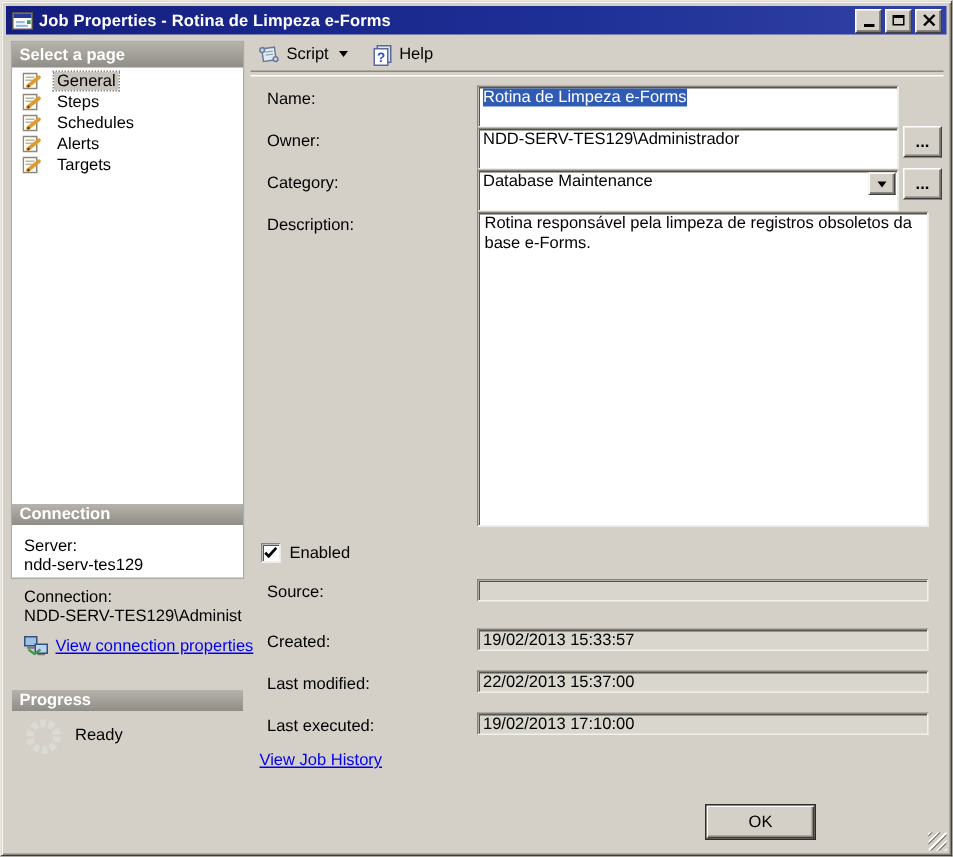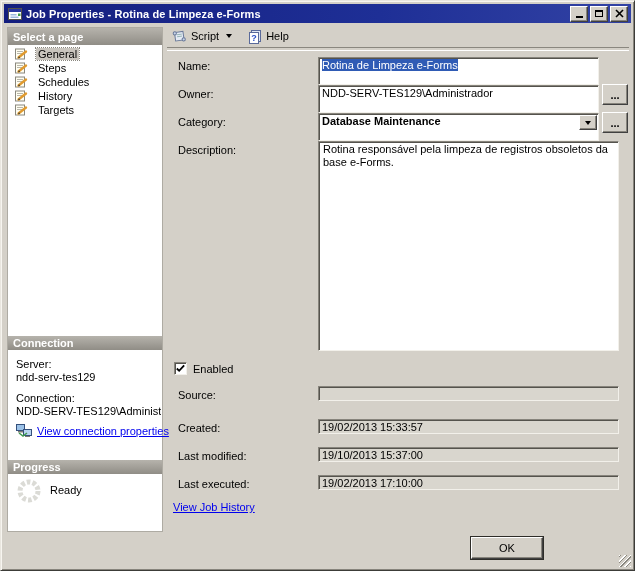--- a/index.html
+++ b/index.html
@@ -30,21 +30,21 @@
   }
   .glyph-min{width:7px;height:2px;background:#000;margin-top:7px;}
   .glyph-max{width:8px;height:7px;border:1px solid #000;border-top-width:2px;box-sizing:border-box;}
   
   .toolbar{position:absolute;left:168px;top:25px;height:20px;display:flex;align-items:center;gap:10px;}
   .tool-btn{display:flex;align-items:center;gap:4px;padding:1px 3px;}
   .drop-arrow{width:0;height:0;border-left:3px solid transparent;border-right:3px solid transparent;border-top:4px solid #000;margin-left:3px;}
   .toolbar-sep{position:absolute;left:166px;top:46px;width:462px;height:2px;border-top:1px solid #8a877f;border-bottom:1px solid #ffffff;}
   
   .left-panel{
-    position:absolute;left:6px;top:26px;width:156px;height:505px;
+    position:absolute;left:6px;top:26px;width:156px;height:359px;
     background:#fff;border:1px solid #aeaba3;box-sizing:border-box;
   }
   .panel-header{
     position:absolute;left:0;right:0;height:16px;
     background:linear-gradient(180deg,#b6b3ac 0%,#908d86 100%);
     color:#fff;font-weight:bold;display:flex;align-items:center;padding:0 5px;
   }
   .hdr-page{top:0;height:17px;}
   .hdr-conn{top:308px;height:14px;}
   .hdr-prog{top:432px;height:14px;}
@@ -72,21 +72,21 @@
   .field{position:absolute;left:317px;width:281px;height:28px;line-height:15px;padding:0 3px;overflow:hidden;white-space:nowrap;}
   .field-wide{width:301px;}
   .readonly{background:#d9d6ce;}
   .sel-text{background:#2f5bb5;color:#fff;}
   .browse-btn{
     position:absolute;left:601px;width:24px;height:19px;
     background:#d4d0c8;border:1px solid;border-color:#fff #404040 #404040 #fff;
     box-shadow:inset -1px -1px 0 #87847c;
     display:flex;align-items:center;justify-content:center;line-height:8px;font-weight:bold;
   }
-  .combo{padding-right:22px;font-weight:bold;}
+  .combo{padding-right:22px;}
   .combo-arrow-btn{
     position:absolute;right:1px;top:1px;width:16px;height:13px;
     background:#d4d0c8;border:1px solid;border-color:#fff #404040 #404040 #fff;
     box-shadow:inset -1px -1px 0 #87847c;
     display:flex;align-items:center;justify-content:center;
   }
   .combo-arrow-btn .tri{width:0;height:0;border-left:3.5px solid transparent;border-right:3.5px solid transparent;border-top:4px solid #000;}
   .desc-box{position:absolute;left:317px;top:140px;width:301px;height:210px;padding:1px 4px;line-height:13px;white-space:normal;}
   .checkbox{
     position:absolute;left:173px;top:361px;width:13px;height:13px;background:#fff;box-sizing:border-box;
@@ -198,21 +198,21 @@
         <span class="nav-label">Schedules</span>
       </div>
       <div class="nav-item">
         <svg width="13" height="12" viewBox="0 0 13 12">
             <rect x="0.5" y="1" width="9" height="10" fill="#fffef2" stroke="#8a887e"></rect>
             <line x1="2" y1="3.5" x2="8" y2="3.5" stroke="#b8b6aa"></line>
             <line x1="2" y1="5.5" x2="8" y2="5.5" stroke="#b8b6aa"></line>
             <line x1="3.5" y1="9.5" x2="11" y2="3.5" stroke="#e09a2e" stroke-width="2.4" stroke-linecap="round"></line>
             <line x1="3.5" y1="9.8" x2="4.6" y2="8.9" stroke="#3c3c38" stroke-width="1.4"></line>
           </svg>
-        <span class="nav-label">History</span>
+        <span class="nav-label">Alerts</span>
       </div>
       <div class="nav-item">
         <svg width="13" height="12" viewBox="0 0 13 12">
             <rect x="0.5" y="1" width="9" height="10" fill="#fffef2" stroke="#8a887e"></rect>
             <line x1="2" y1="3.5" x2="8" y2="3.5" stroke="#b8b6aa"></line>
             <line x1="2" y1="5.5" x2="8" y2="5.5" stroke="#b8b6aa"></line>
             <line x1="3.5" y1="9.5" x2="11" y2="3.5" stroke="#e09a2e" stroke-width="2.4" stroke-linecap="round"></line>
             <line x1="3.5" y1="9.8" x2="4.6" y2="8.9" stroke="#3c3c38" stroke-width="1.4"></line>
           </svg>
         <span class="nav-label">Targets</span>
@@ -274,21 +274,21 @@
   </div>
   <div class="form-label" style="left:192px;top:362px">Enabled</div>
 
   <div class="form-label" style="top:388px">Source:</div>
   <div class="field field-wide sunken readonly" style="top:385px;height:15px"></div>
 
   <div class="form-label" style="top:421px">Created:</div>
   <div class="field field-wide sunken readonly" style="top:418px;height:15px">19/02/2013 15:33:57</div>
 
   <div class="form-label" style="top:449px">Last modified:</div>
-  <div class="field field-wide sunken readonly" style="top:446px;height:15px">19/10/2013 15:37:00</div>
+  <div class="field field-wide sunken readonly" style="top:446px;height:15px">22/02/2013 15:37:00</div>
 
   <div class="form-label" style="top:477px">Last executed:</div>
   <div class="field field-wide sunken readonly" style="top:474px;height:15px">19/02/2013 17:10:00</div>
 
   <a class="link history-link">View Job History</a>
 
   <div class="push-btn btn-ok">OK</div>
   <div class="resize-grip"></div>
 
 </div>

